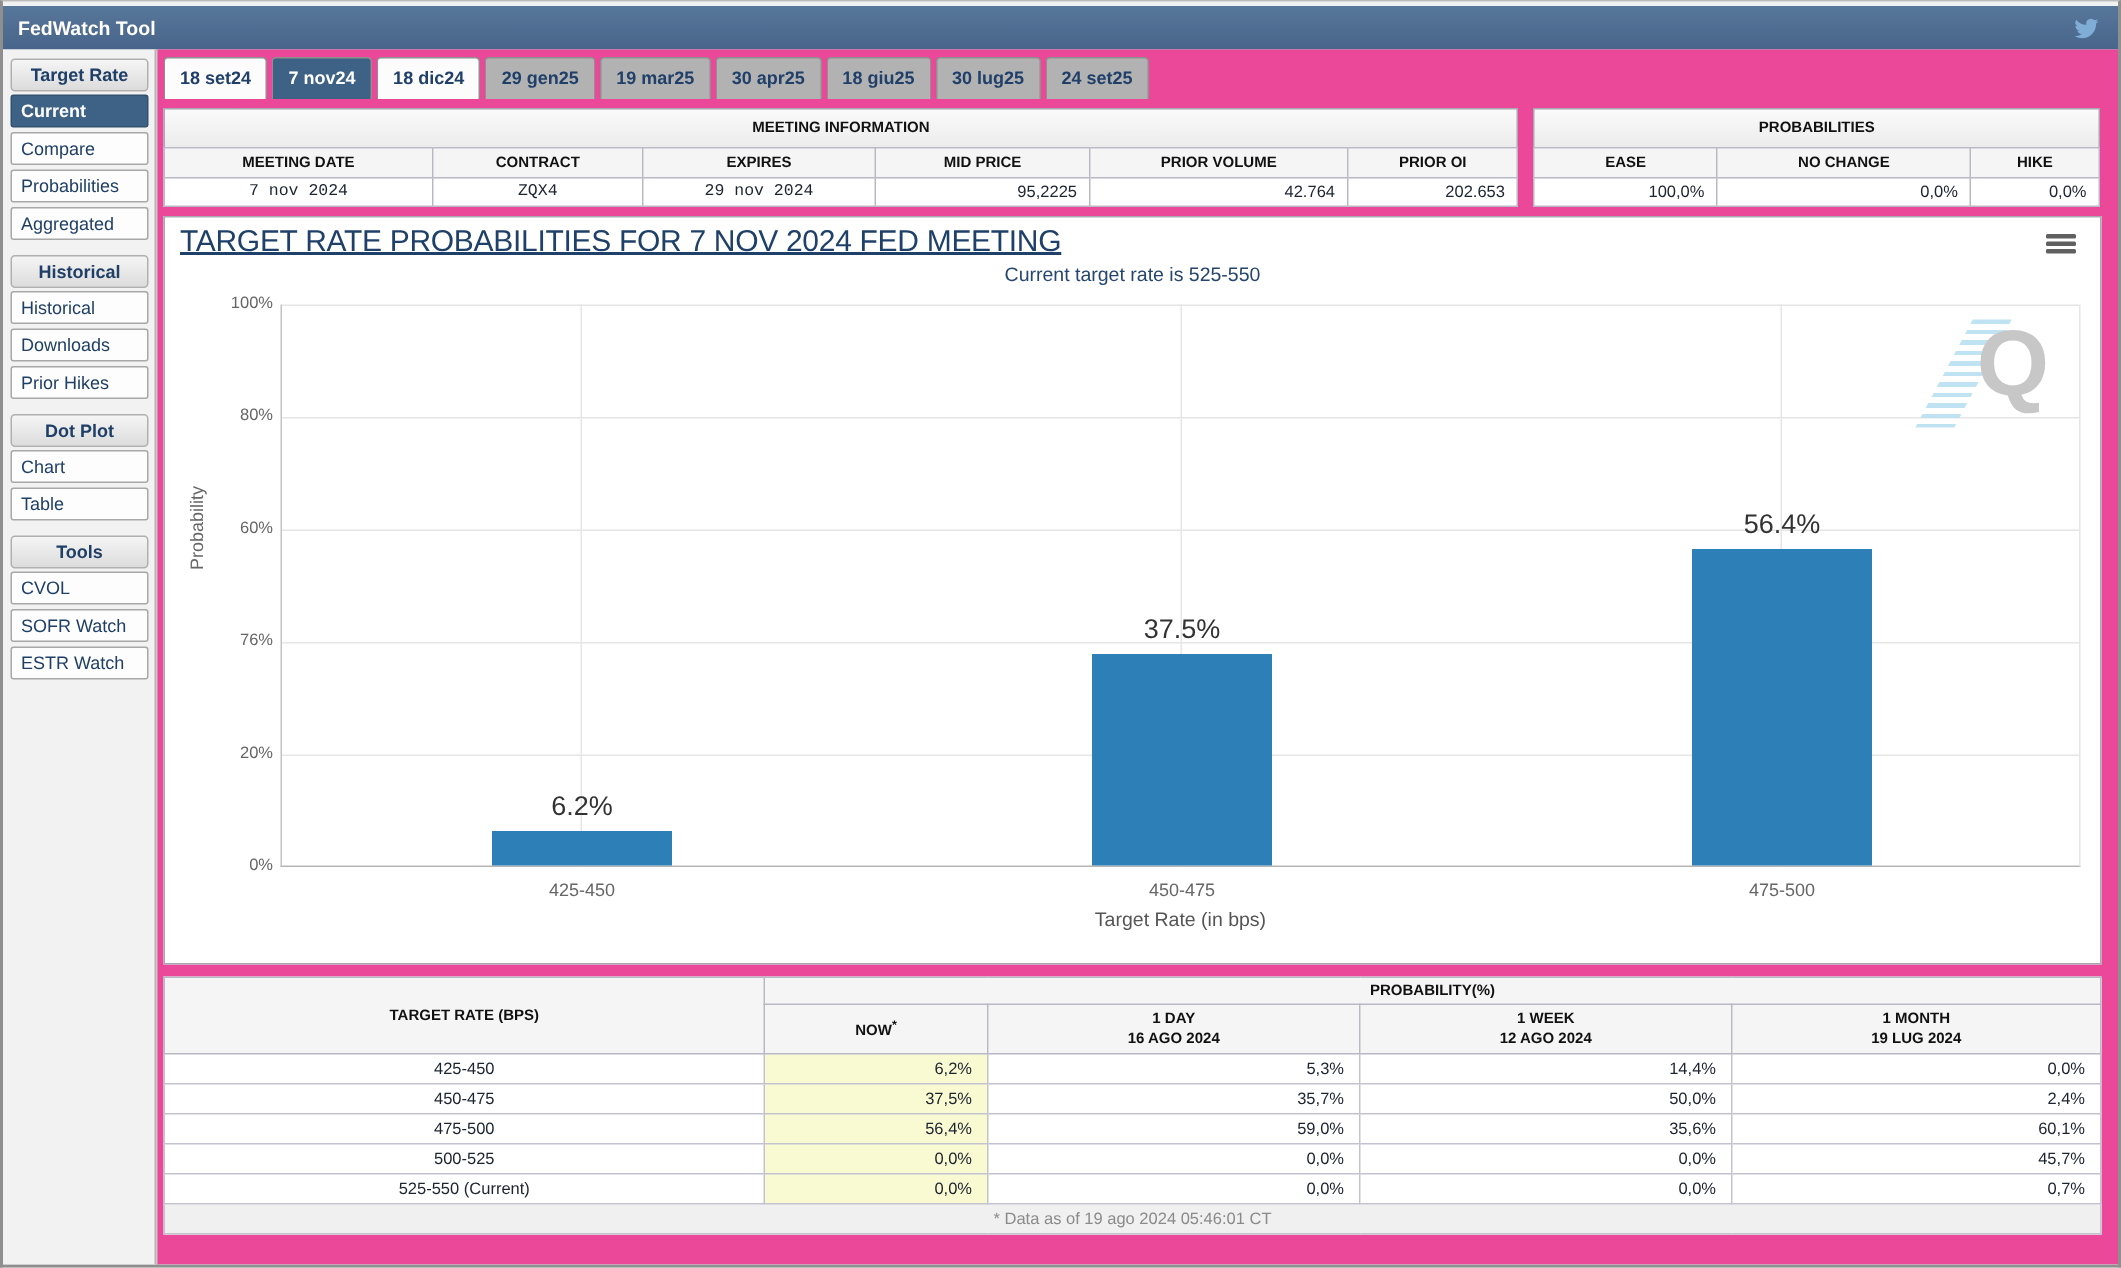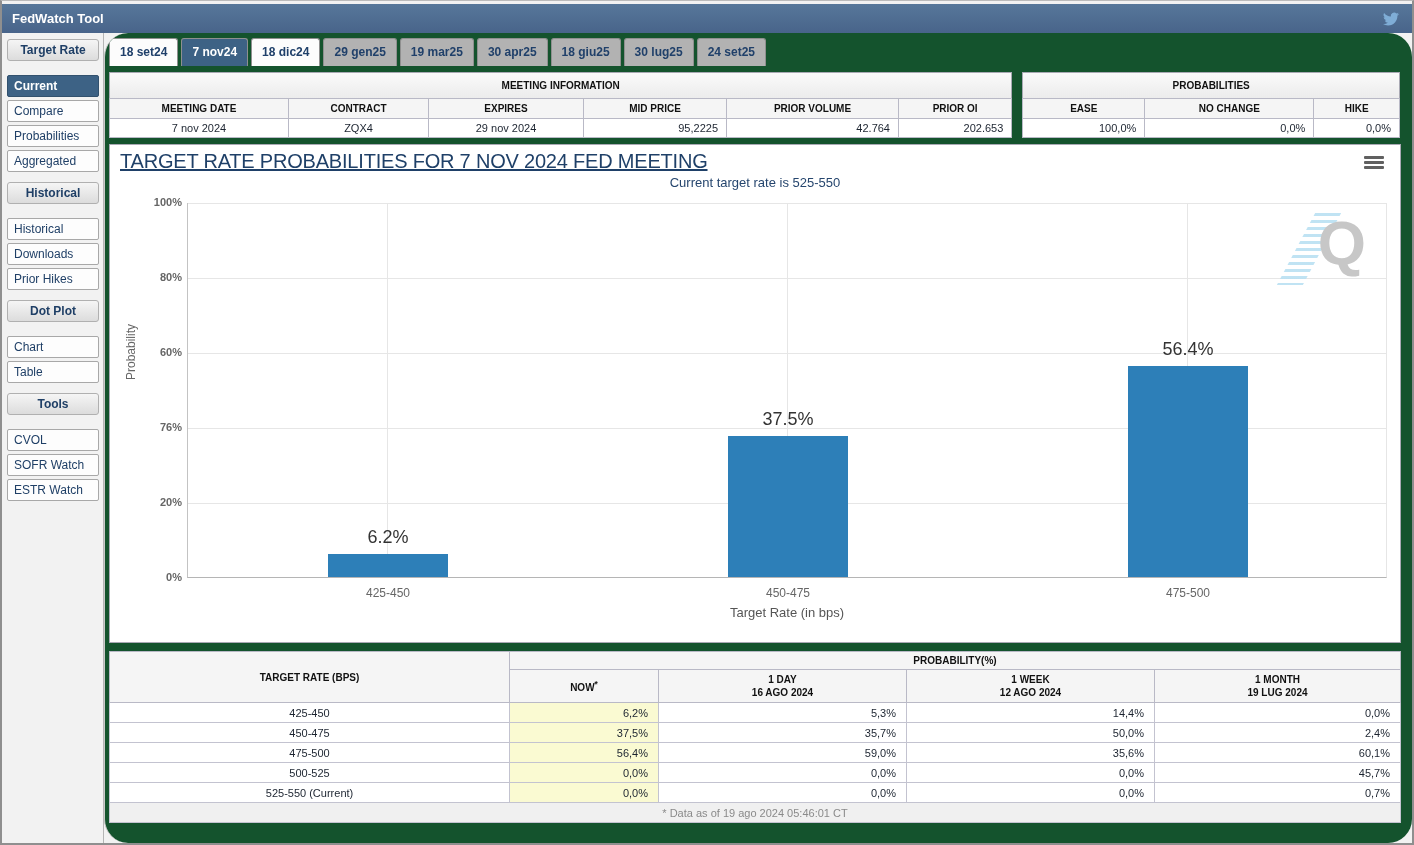--- a/index.html
+++ b/index.html
@@ -7,54 +7,54 @@
   .app { width: 1414px; height: 845px; background: #f2f2f2; border: 2px solid #8f8f8f; border-top: 1px solid #bbb; position: relative; overflow: hidden; }
 
   
   .topbar { height: 29px; margin-top: 3px; background: linear-gradient(#57779a, #48648a); display: flex; align-items: center; justify-content: space-between; padding: 0 12px 0 10px; }
   .topbar-title { color: #fff; font-size: 13px; font-weight: bold; }
   .twitter { width: 18px; height: 16px; cursor: pointer; }
 
   
   .bodyrow { display: flex; height: 810px; }
   .sidebar { width: 102px; background: #f2f2f2; border-right: 1px solid #b5b5b5; padding: 6px 4px 0 5px; flex: none; }
-  .main { flex: 1; background: #14532d; border-left: 1px solid #c9c9c9; padding: 4px 12px 0 4px; overflow: hidden; border-radius: 24px; }
+  .main { flex: 1; background: #ec4899; border-left: 1px solid #c9c9c9; padding: 4px 12px 0 4px; overflow: hidden; }
 
   
   .side-sec { margin-bottom: 10px; }
-  .side-head { display: block; text-align: center; font-size: 12px; font-weight: bold; color: #1f3f66; background: linear-gradient(#f5f5f5, #dcdcdc); border: 1px solid #b0b0b0; border-radius: 3px; padding: 3px 0; margin-bottom: 14px; }
+  .side-head { display: block; text-align: center; font-size: 12px; font-weight: bold; color: #1f3f66; background: linear-gradient(#f5f5f5, #dcdcdc); border: 1px solid #b0b0b0; border-radius: 3px; padding: 3px 0; margin-bottom: 2px; }
   .side-item { display: block; font-size: 12px; color: #1f3f66; background: #fdfdfd; border: 1px solid #a8a8a8; border-radius: 2px; padding: 3px 0 3px 6px; margin-bottom: 3px; cursor: pointer; }
   .side-item.sel { background: #3d6285; color: #fff; font-weight: bold; border-color: #32516e; }
 
   
   .tabs { display: flex; padding-left: 0; height: 29px; align-items: flex-end; }
   .tab { font-size: 12px; font-weight: bold; color: #20406a; border: 1px solid #8f8f8f; border-bottom: none; border-radius: 3px 3px 0 0; padding: 6px 10px 7px 10px; margin-right: 3px; cursor: pointer; }
   .tab.near { background: #fcfcfc; }
   .tab.far  { background: #b2b2b2; }
   .tab.active { background: #3d6285; color: #fff; }
 
   
   .info-row { display: flex; gap: 10px; margin-top: 6px; }
   .panel-table { border-collapse: collapse; background: #fff; }
   .panel-table caption { border: 1px solid #a9a9b4; border-bottom: none; background: linear-gradient(#fafafa, #ececec); font-size: 10px; font-weight: bold; color: #111; padding: 7px 0; caption-side: top; }
   .panel-table th { border: 1px solid #b9b9c6; background: #f5f5f5; font-size: 10px; font-weight: bold; color: #111; padding: 4px 6px; }
   .panel-table td { border: 1px solid #b9b9c6; font-size: 11px; color: #1c2430; padding: 3px 8px; }
-  .ta-c { text-align: center; } .ta-r { text-align: right; }
+  .ta-c { text-align: center; font-family: Liberation Mono, monospace; } .ta-r { text-align: right; }
 
   
   .chart-panel { position: relative; width: 1292px; height: 499px; margin-top: 6px; background: #fff; border: 1px solid #a9a9b4; }
   .chart-title { position: absolute; left: 10px; top: 5px; font-size: 20px; color: #1f4068; letter-spacing: -0.2px; text-decoration: underline; }
   .chart-subtitle { position: absolute; left: 0; right: 0; top: 30px; text-align: center; font-size: 13px; color: #26466e; }
   .menu-icon { position: absolute; right: 16px; top: 11px; width: 20px; cursor: pointer; }
   .menu-icon div { height: 3px; background: #606060; margin-bottom: 2px; border-radius: 1px; }
 
   .plot { position: absolute; left: 77px; top: 58px; width: 1200px; height: 375px; border-left: 1px solid #c3c3c3; border-bottom: 1px solid #b5b5b5; border-right: 1px solid #e6e6e6; }
   .hgrid { position: absolute; left: 0; width: 100%; height: 1px; background: #e6e6e6; }
   .vgrid { position: absolute; top: 0; bottom: 0; width: 1px; background: #e6e6e6; }
-  .ylab { position: absolute; width: 70px; text-align: right; font-size: 11px; color: #666; left: -76px; font-weight: bold; }
+  .ylab { position: absolute; width: 70px; text-align: right; font-size: 11px; color: #666; left: -76px; }
   .yaxis-title { position: absolute; left: 14px; top: 235px; font-size: 12px; color: #666; transform: rotate(-90deg); transform-origin: left top; }
   .cat { position: absolute; top: 0; height: 100%; width: 400px; }
   .bar { position: absolute; bottom: 0; left: 140px; width: 120px; background: #2d7fb8; }
   .bar-label { position: absolute; left: 0; right: 0; text-align: center; font-size: 18px; color: #333; }
   .xlab { position: absolute; top: 383px; left: 0; right: 0; text-align: center; font-size: 12px; color: #666; }
   .xaxis-title { position: absolute; left: 77px; width: 1200px; top: 460px; text-align: center; font-size: 13px; color: #555; }
 
   .watermark { position: absolute; right: 34px; top: 62px; width: 70px; height: 80px; }
   .wm-stripes { position: absolute; left: 0; top: 6px; width: 26px; height: 72px; transform: skewX(-28deg); background: repeating-linear-gradient(180deg, #b9e0f2 0 3px, transparent 3px 7px); opacity: .9; }
   .wm-q { position: absolute; right: 0; top: 0; font-size: 62px; font-weight: bold; color: #c7c7c7; line-height: 72px; font-family: "Liberation Sans", sans-serif; }

